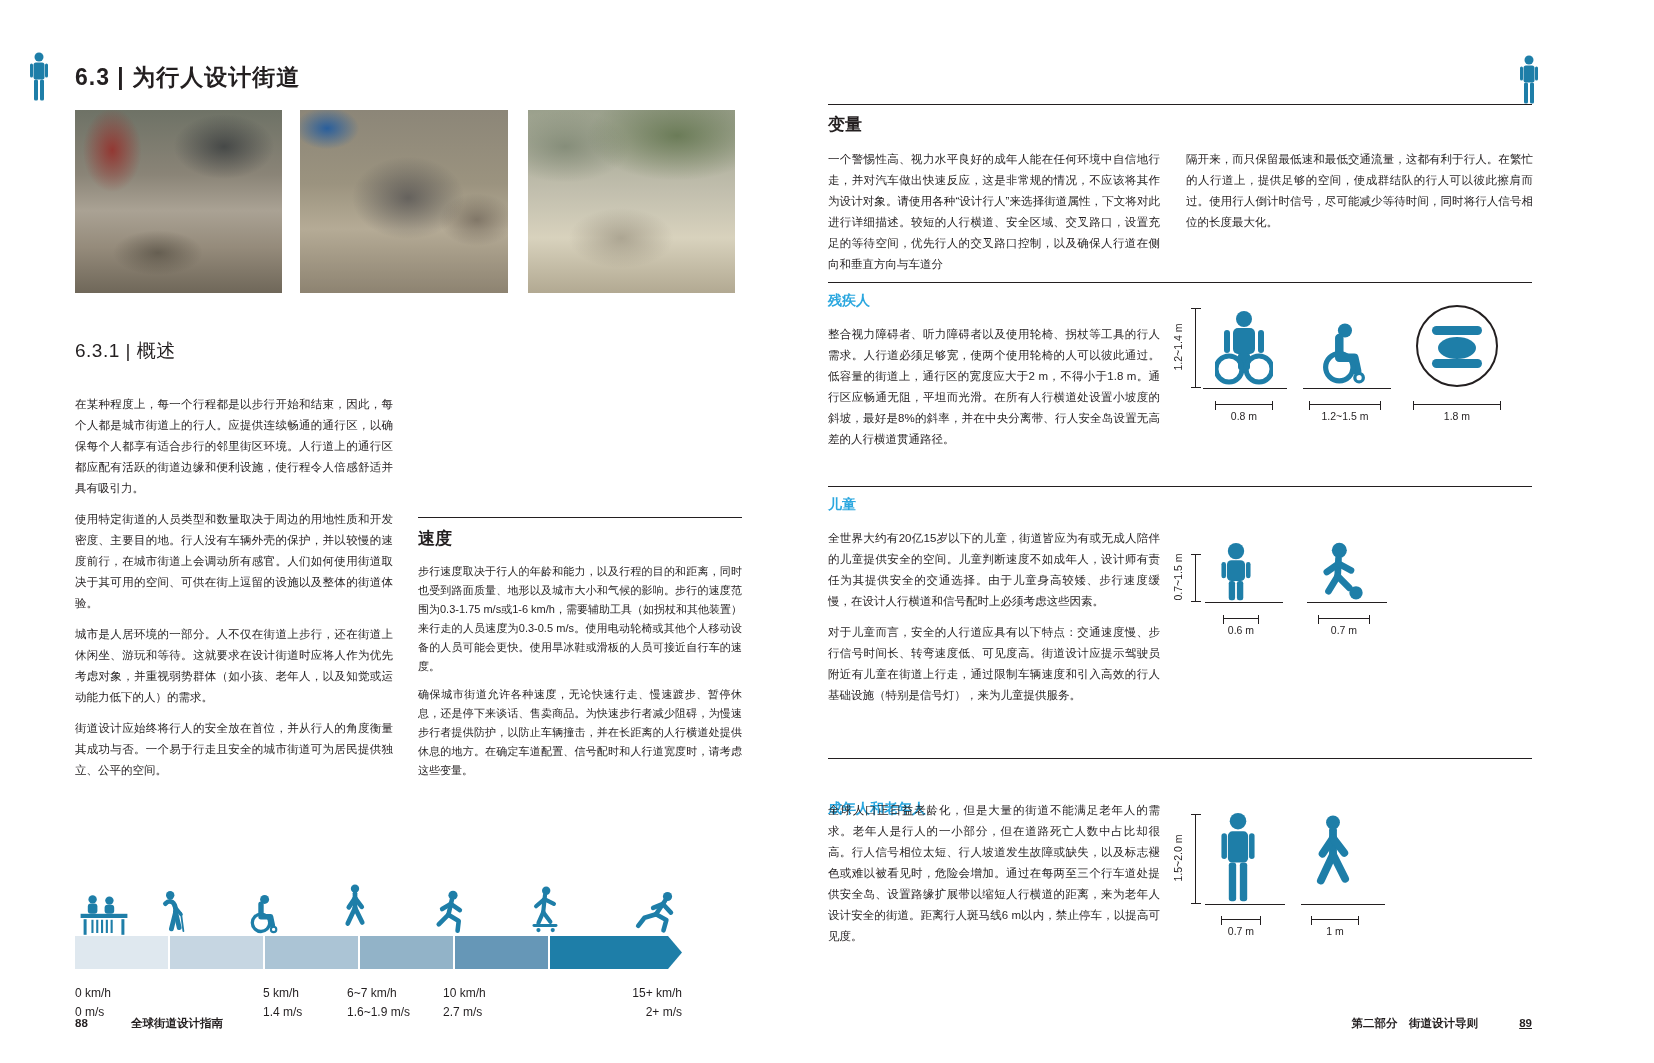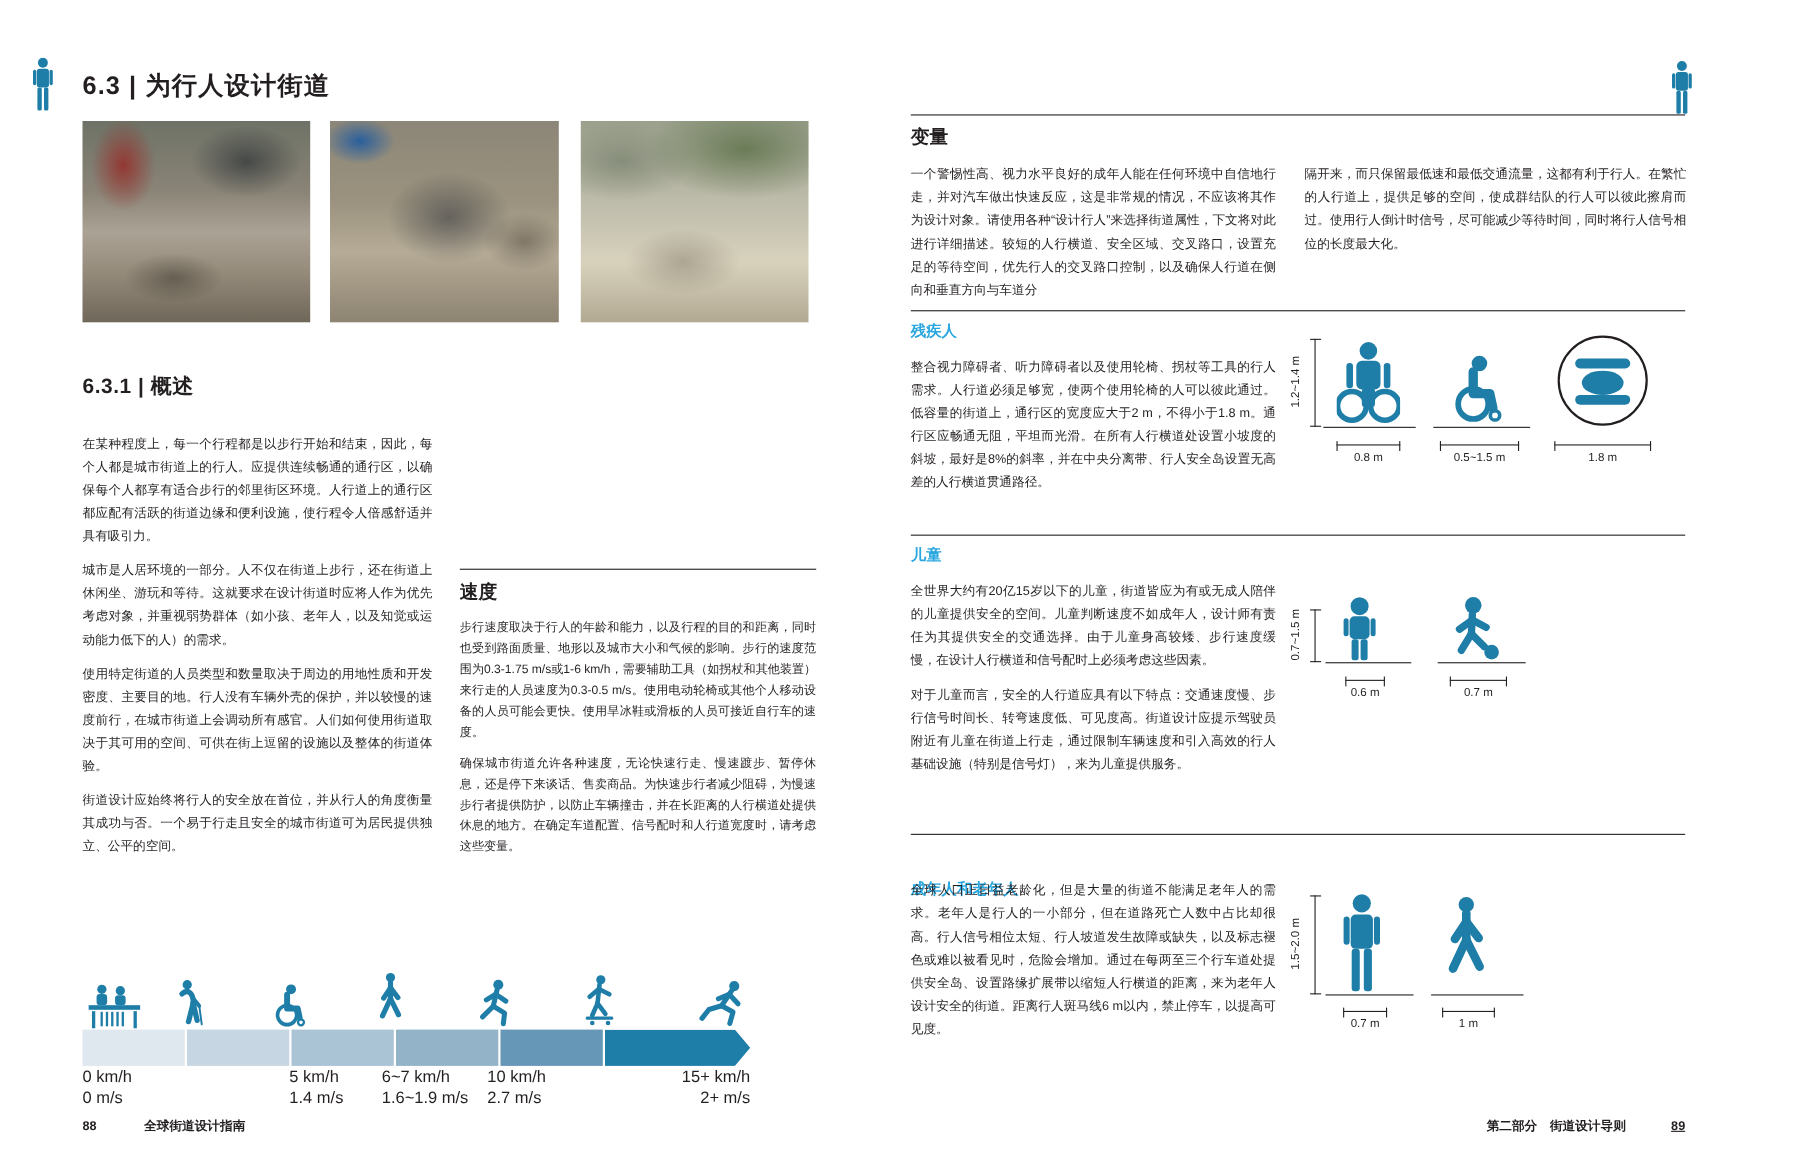--- a/index.html
+++ b/index.html
@@ -1,20 +1,20 @@
 <!DOCTYPE html>
 <html><head>
 <meta charset="utf-8">
 <style>
   html,body{margin:0;padding:0;background:#e8e8e8;}
   .page{position:relative;width:1654px;height:1063px;background:#ffffff;margin:0 auto;
         font-family:"Liberation Sans","DejaVu Sans",sans-serif;color:#231f20;overflow:hidden;}
   .abs{position:absolute;}
   .h1{font-size:23px;font-weight:bold;letter-spacing:1px;}
-  .h2{font-size:19px;font-weight:bold;letter-spacing:0.5px;}
+  .h2{font-size:19px;font-weight:normal;letter-spacing:0.5px;}
   .h3{font-size:17px;font-weight:bold;}
   .h4{font-size:14px;font-weight:bold;}
   .body-text{font-size:11.5px;line-height:21px;text-align:justify;}
   .body-text p{margin:0 0 10px 0;}
   .mid-text{font-size:11px;line-height:19px;text-align:justify;}
   .mid-text p{margin:0 0 9px 0;}
   .lead{font-size:15.5px;line-height:26px;font-weight:bold;text-align:justify;}
   .rule{height:0;border-top:1.5px solid #231f20;}
   .rule-thin{height:0;border-top:1px solid #231f20;}
   .photo{position:absolute;top:110px;height:183px;width:207px;}
@@ -29,21 +29,21 @@
     radial-gradient(ellipse 50px 35px at 85% 60%, rgba(90,80,70,.55), rgba(90,80,70,0) 75%),
     linear-gradient(180deg,#8c8678 0%,#9b937f 40%,#b5ab96 65%,#8d8371 100%);}
   .photo3{background-image:
     radial-gradient(ellipse 120px 60px at 72% 14%, rgba(92,112,72,.8), rgba(92,112,72,0) 75%),
     radial-gradient(ellipse 90px 50px at 18% 20%, rgba(118,128,108,.7), rgba(118,128,108,0) 72%),
     radial-gradient(ellipse 70px 40px at 45% 70%, rgba(120,112,96,.45), rgba(120,112,96,0) 75%),
     linear-gradient(180deg,#9aa08c 0%,#c2bfae 45%,#d8d2bd 70%,#b2a992 100%);}
   .picto{color:#1e7ea8;}
   .bar-seg{position:absolute;top:68px;height:33px;}
   .bar-seg.arrow{clip-path:polygon(0 0,calc(100% - 14px) 0,100% 50%,calc(100% - 14px) 100%,0 100%);}
-  .sd-label{position:absolute;top:102px;font-size:15px;line-height:19px;white-space:nowrap;}
+  .sd-label{position:absolute;top:116px;font-size:12px;line-height:19px;white-space:nowrap;}
   .footer{font-size:11.5px;font-weight:bold;}
   .fig-area{position:absolute;}
   .ground{position:absolute;height:0;border-top:1.2px solid #231f20;}
   .vdim{position:absolute;width:0;border-left:1.4px solid #231f20;}
   .vdim::before,.vdim::after{content:"";position:absolute;left:-5px;width:10px;height:0;border-top:1.4px solid #231f20;}
   .vdim::before{top:0;}
   .vdim::after{bottom:0;}
   .vdim-label{position:absolute;font-size:10.5px;color:#231f20;text-align:center;transform:rotate(-90deg);white-space:nowrap;}
   .hdim{position:absolute;height:0;border-top:1.4px solid #231f20;}
   .hdim::before,.hdim::after{content:"";position:absolute;top:-4px;height:9px;width:0;border-left:1.4px solid #231f20;}
@@ -200,22 +200,22 @@
 
   <div class="abs h1" style="left:75px;top:62px;">6.3 | 为行人设计街道</div>
 
   <div class="photo photo1" style="left:75px;"></div>
   <div class="photo photo2" style="left:300px;width:208px;"></div>
   <div class="photo photo3" style="left:528px;"></div>
 
   <div class="abs h2" style="left:75px;top:338px;">6.3.1 | 概述</div>
   <div class="abs body-text" style="left:75px;top:394px;width:318px;">
     <p>在某种程度上，每一个行程都是以步行开始和结束，因此，每个人都是城市街道上的行人。应提供连续畅通的通行区，以确保每个人都享有适合步行的邻里街区环境。人行道上的通行区都应配有活跃的街道边缘和便利设施，使行程令人倍感舒适并具有吸引力。</p>
+    <p>使用特定街道的人员类型和数量取决于周边的用地性质和开发密度、主要目的地。行人没有车辆外壳的保护，并以较慢的速度前行，在城市街道上会调动所有感官。人们如何使用街道取决于其可用的空间、可供在街上逗留的设施以及整体的街道体验。</p>
     <p>城市是人居环境的一部分。人不仅在街道上步行，还在街道上休闲坐、游玩和等待。这就要求在设计街道时应将人作为优先考虑对象，并重视弱势群体（如小孩、老年人，以及知觉或运动能力低下的人）的需求。</p>
-    <p>使用特定街道的人员类型和数量取决于周边的用地性质和开发密度、主要目的地。行人没有车辆外壳的保护，并以较慢的速度前行，在城市街道上会调动所有感官。人们如何使用街道取决于其可用的空间、可供在街上逗留的设施以及整体的街道体验。</p>
     <p>街道设计应始终将行人的安全放在首位，并从行人的角度衡量其成功与否。一个易于行走且安全的城市街道可为居民提供独立、公平的空间。</p>
   </div>
 
   <div class="abs rule" style="left:418px;top:517px;width:324px;"></div>
   <div class="abs h3" style="left:418px;top:527px;">速度</div>
   <div class="abs mid-text" style="left:418px;top:562px;width:324px;">
     <p>步行速度取决于行人的年龄和能力，以及行程的目的和距离，同时也受到路面质量、地形以及城市大小和气候的影响。步行的速度范围为0.3-1.75 m/s或1-6 km/h，需要辅助工具（如拐杖和其他装置）来行走的人员速度为0.3-0.5 m/s。使用电动轮椅或其他个人移动设备的人员可能会更快。使用旱冰鞋或滑板的人员可接近自行车的速度。</p>
     <p>确保城市街道允许各种速度，无论快速行走、慢速踱步、暂停休息，还是停下来谈话、售卖商品。为快速步行者减少阻碍，为慢速步行者提供防护，以防止车辆撞击，并在长距离的人行横道处提供休息的地方。在确定车道配置、信号配时和人行道宽度时，请考虑这些变量。</p>
   </div>
 
@@ -315,21 +315,21 @@
     <div class="ground" style="left:118px;top:88px;width:88px;"></div>
     <div class="abs" style="left:230px;top:4px;">
       <svg class="icon" width="84" height="84">
           <use href="#sym-wheelchair-top"></use>
         </svg>
       </div>
     <div class="hdim" style="left:30px;top:104px;width:58px;">
       <div class="hdim-label">0.8 m</div>
       </div>
     <div class="hdim" style="left:124px;top:104px;width:72px;">
-      <div class="hdim-label">0.5~1.5 m</div>
+      <div class="hdim-label">1.2~1.5 m</div>
       </div>
     <div class="hdim" style="left:228px;top:104px;width:88px;">
       <div class="hdim-label">1.8 m</div>
       </div>
   </div>
 
   <div class="abs rule-thin" style="left:828px;top:486px;width:704px;"></div>
   <div class="abs h4" style="left: 828px; top: 496px; color: rgb(43, 167, 223);">儿童</div>
   <div class="abs body-text" style="left:828px;top:528px;width:332px;">
     <p>全世界大约有20亿15岁以下的儿童，街道皆应为有或无成人陪伴的儿童提供安全的空间。儿童判断速度不如成年人，设计师有责任为其提供安全的交通选择。由于儿童身高较矮、步行速度缓慢，在设计人行横道和信号配时上必须考虑这些因素。</p>

